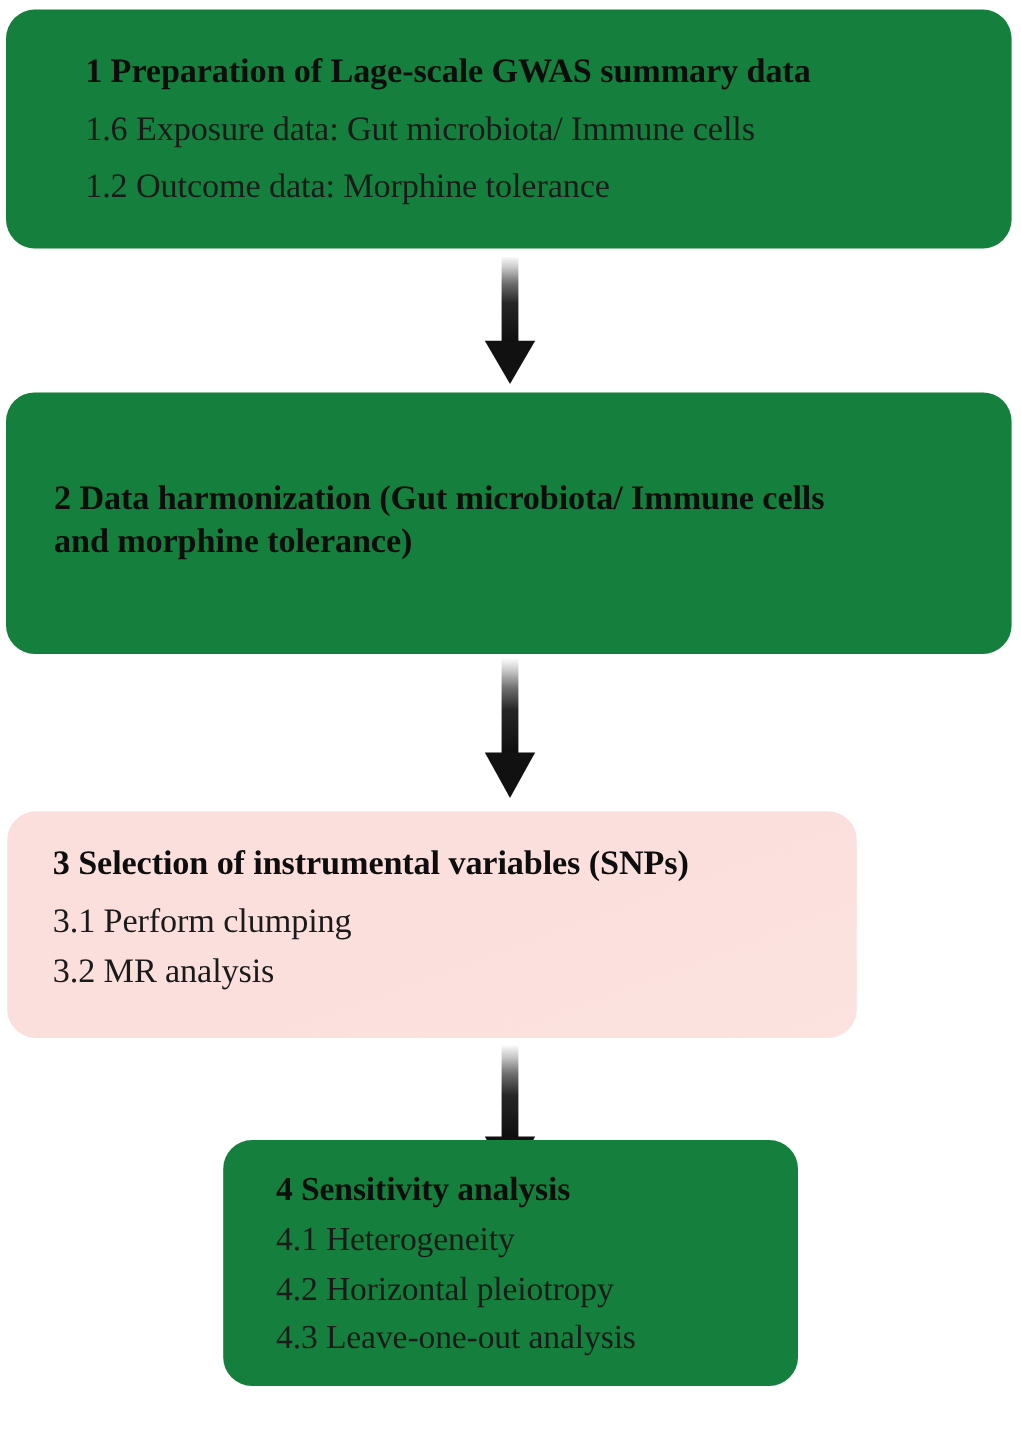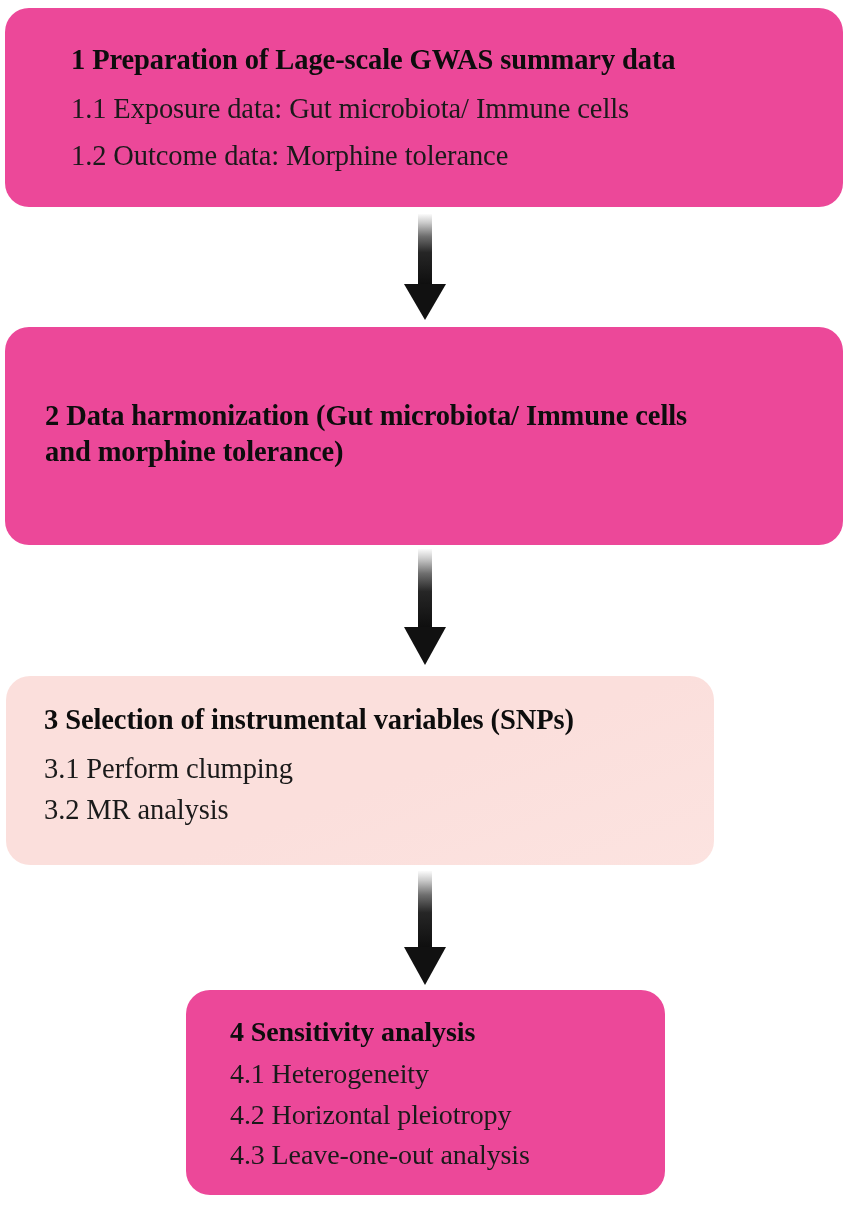--- a/index.html
+++ b/index.html
@@ -18,21 +18,21 @@
     height: 1209px;
     overflow: hidden;
     background: #ffffff;
   }
 
   
   .step-box {
     position: absolute;
     box-sizing: border-box;
     border-radius: 24px;
-    background: #ec4899;
+    background: #15803d;
     padding: 14px 40px 12px 40px;
     display: flex;
     flex-direction: column;
     justify-content: center;
   }
   .step-box.faded {
     background: linear-gradient(160deg, #fbdfdc 0%, #fbdfdc 55%, #fce3e0 100%);
   }
 
   .step-title {
@@ -60,21 +60,21 @@
     color: #1a1a1a;
     letter-spacing: -0.1px;
     margin: 0;
     white-space: pre-line;
   }
 
   
   #box-1 { left: 5px;   top: 8px;    width: 838px; height: 199px; padding-left: 66px; }
   #box-2 { left: 5px;   top: 327px;  width: 838px; height: 218px; }
   #box-3 { left: 6px;   top: 676px;  width: 708px; height: 189px; padding-left: 38px; }
-  #box-4 { left: 186px; top: 990px;  width: 479px; height: 205px; padding-left: 44px; }
+  #box-4 { left: 186px; top: 950px;  width: 479px; height: 205px; padding-left: 44px; }
 
   #box-1 .step-title { font-size: 28.5px; margin-bottom: 12px; }
   #box-1 .step-line  { margin-bottom: 10px; }
   #box-1 .step-line:last-child { margin-bottom: 0; }
 
   #box-2 .step-title { margin-bottom: 6px; }
 
   #box-3 .step-title { margin-bottom: 12px; }
   #box-3 .step-line  { margin-bottom: 4px; }
   #box-3 .step-line:last-child { margin-bottom: 12px; }
@@ -93,21 +93,21 @@
   #arrow-2 { left: 397px; top: 549px;  height: 117px; }
   #arrow-3 { left: 397px; top: 871px;  height: 115px; }
 </style>
 </head>
 <body>
 
 <div id="canvas">
 
   <div class="step-box" id="box-1">
     <p class="step-title">1 Preparation of Lage-scale GWAS summary data</p>
-    <p class="step-line">1.1 Exposure data: Gut microbiota/ Immune cells</p>
+    <p class="step-line">1.6 Exposure data: Gut microbiota/ Immune cells</p>
     <p class="step-line">1.2 Outcome data: Morphine tolerance</p>
   </div>
 
   <div class="arrow" id="arrow-1">
     <svg width="56" height="107" viewBox="0 0 56 107" xmlns="http://www.w3.org/2000/svg">
       <defs>
         <linearGradient id="shaftGrad1" x1="0" y1="0" x2="0" y2="1">
           <stop offset="0%" stop-color="#fbfbfb"></stop>
           <stop offset="12%" stop-color="#c9c9c9"></stop>
           <stop offset="30%" stop-color="#6e6e6e"></stop>

